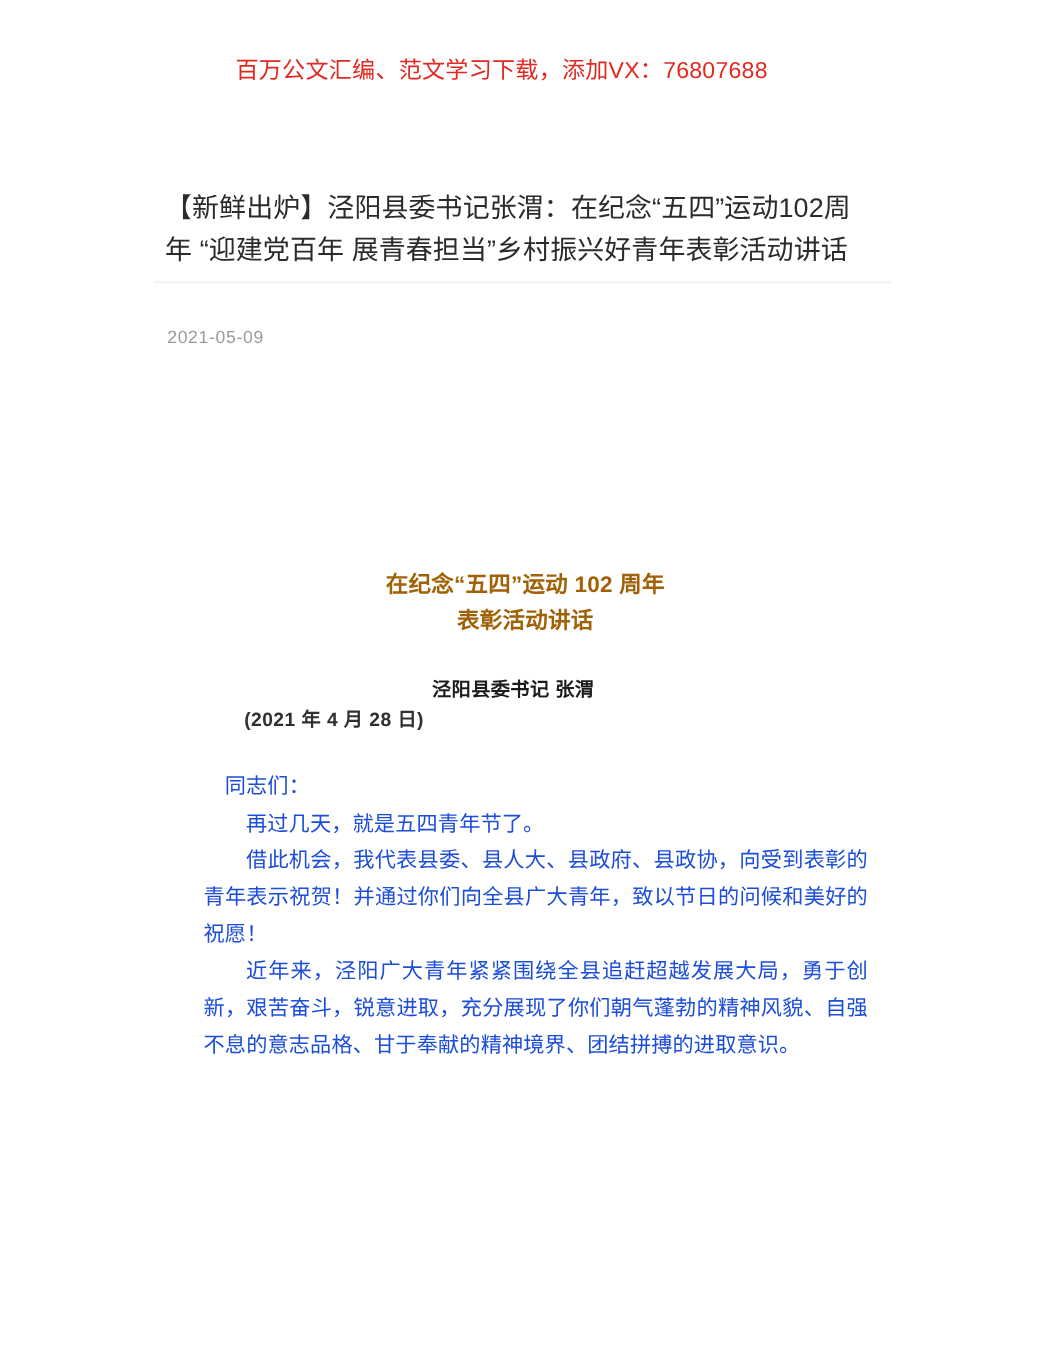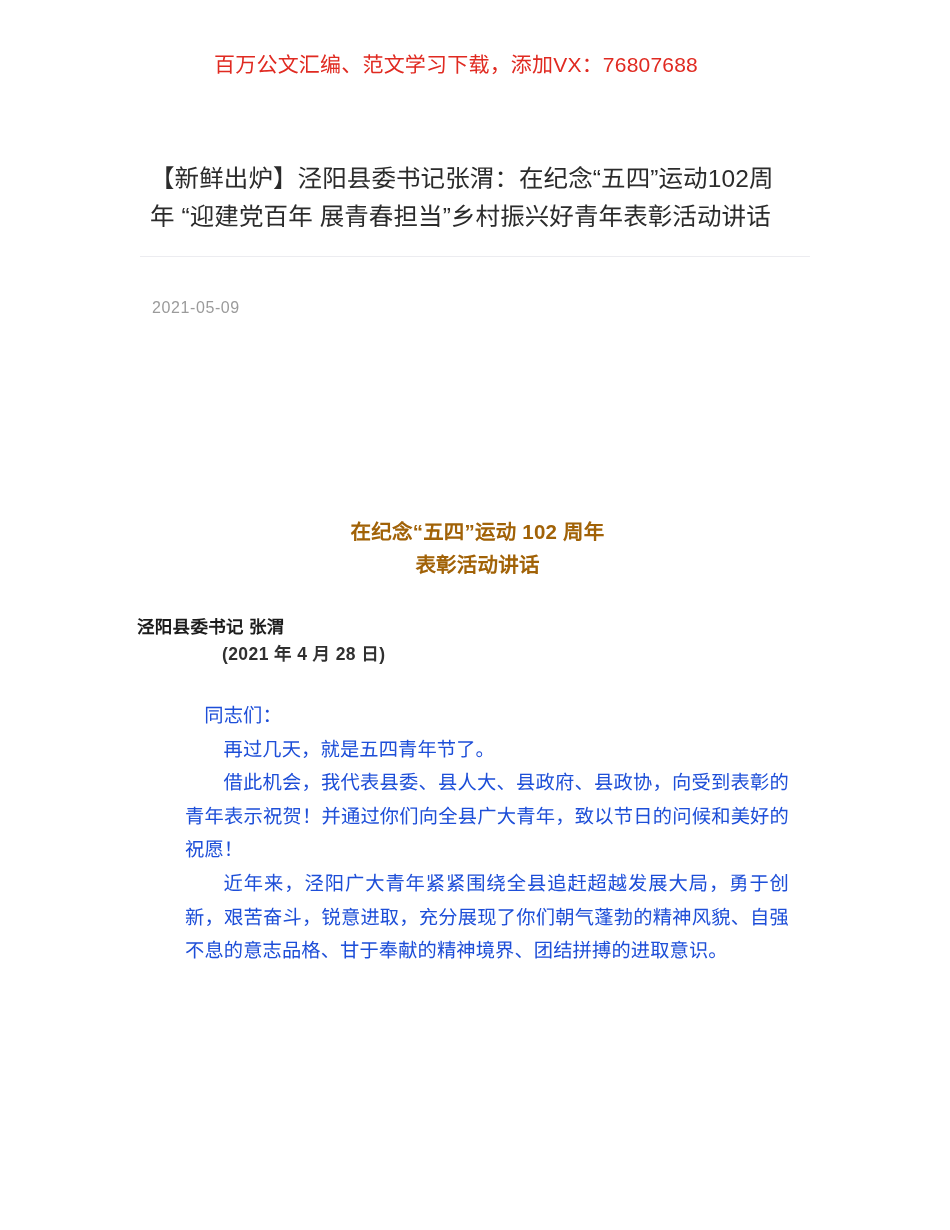--- a/index.html
+++ b/index.html
@@ -28,21 +28,21 @@
     font-size: 21px;
     font-weight: 400;
     letter-spacing: 0.2px;
     line-height: 1.2;
     white-space: nowrap;
   }
 
   
   .article-title {
     position: absolute;
-    top: 144px;
+    top: 155px;
     left: 150px;
     width: 630px;
     font-size: 24.5px;
     line-height: 38px;
     color: #2b2b2b;
     font-weight: 400;
     letter-spacing: 0.1px;
   }
 
   .title-divider {
@@ -78,22 +78,23 @@
     letter-spacing: 0.2px;
   }
   .doc-heading .hl {
     display: block;
     white-space: nowrap;
   }
 
   .doc-byline {
     position: absolute;
     top: 614px;
-    left: 137px;
+    left: 114px;
     width: 705px;
+    text-align: center;
     color: #1c1c1c;
     font-weight: bold;
     font-size: 17.5px;
     line-height: 26px;
     letter-spacing: 0.3px;
     white-space: nowrap;
   }
 
   .doc-dateline {
     position: absolute;

